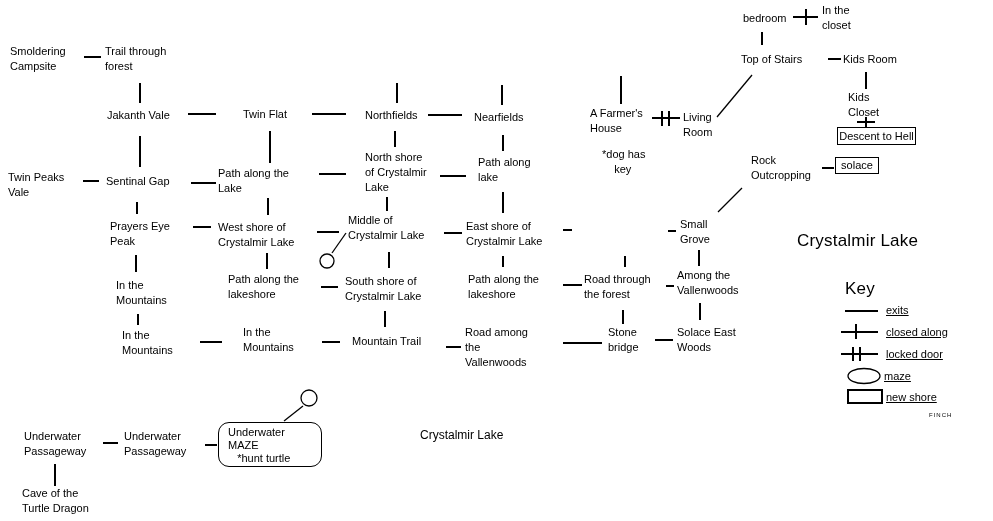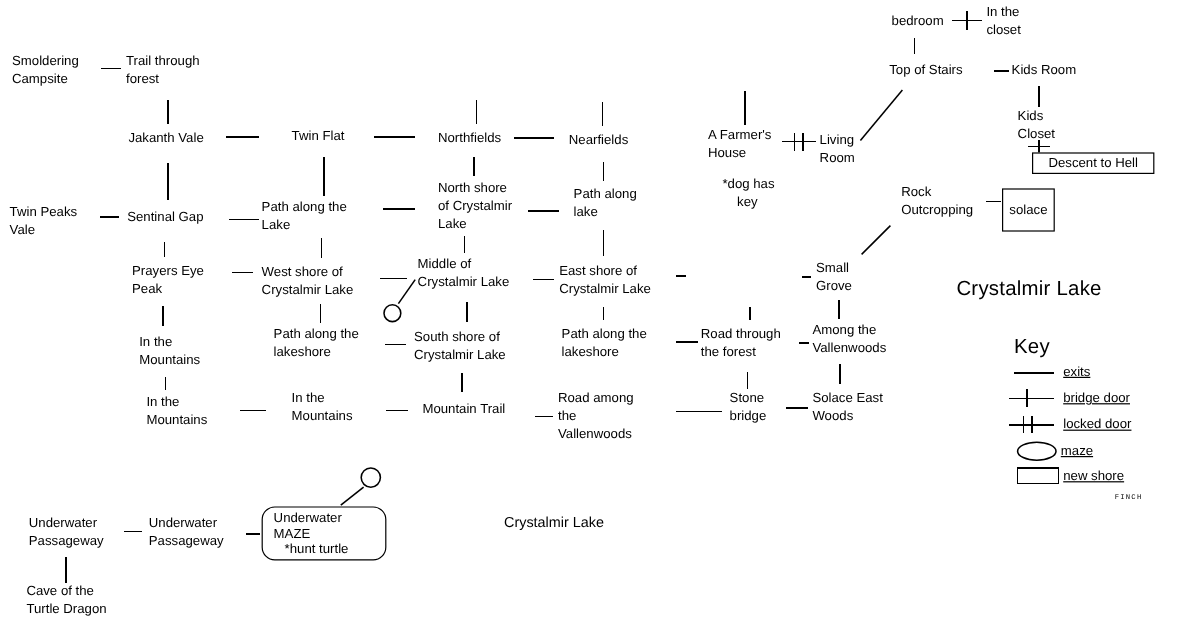--- a/index.html
+++ b/index.html
@@ -23,21 +23,21 @@
     background:#fff;
     font-size:11px;line-height:13px;
     white-space:pre;
     display:flex;align-items:center;
     box-sizing:border-box;
   }
   .bx.center{justify-content:center;}
   .bx.round{border-radius:13px;}
   .title{font-size:17px;line-height:20px;letter-spacing:0.2px;}
   .keylabel{font-size:11px;line-height:19px;text-decoration:underline;}
-  .sig{font-size:9px;font-variant:small-caps;letter-spacing:1px;font-family:Liberation Mono, monospace;}
+  .sig{font-size:9px;font-variant:small-caps;letter-spacing:1px;}
 </style>
 </head>
 <body>
 
 <div id="stage">
 
   <svg id="edges" width="993" height="521" viewBox="0 0 993 521" shape-rendering="crispEdges" stroke="#000" stroke-width="1.3" fill="none">
 
     <g>
       <line x1="84" y1="57" x2="101" y2="57"></line>
@@ -203,30 +203,30 @@
   <div class="n" style="left:751px;top:153px">Rock
 Outcropping</div>
   <div class="n" style="left:24px;top:429px">Underwater
 Passageway</div>
   <div class="n" style="left:124px;top:429px">Underwater
 Passageway</div>
   <div class="n" style="left:22px;top:486px">Cave of the
 Turtle Dragon</div>
   <div class="n" style="left:420px;top:428px;font-size:12px">Crystalmir Lake</div>
 
-  <div class="bx center" style="left:860px;top:127px;width:102px;height:18px">Descent to Hell</div>
-  <div class="bx center" style="left:835px;top:157px;width:44px;height:36px">solace</div>
+  <div class="bx center" style="left:837px;top:127px;width:79px;height:18px">Descent to Hell</div>
+  <div class="bx center" style="left:835px;top:157px;width:44px;height:17px">solace</div>
   <div class="bx round" style="left:218px;top:422px;width:104px;height:45px;border-radius:11px;padding-left:9px;align-items:flex-start;padding-top:3px">Underwater
 MAZE
    *hunt turtle</div>
 
   <div class="n title" style="left:797px;top:231px">Crystalmir Lake</div>
   <div class="n title" style="left:845px;top:279px">Key</div>
 
   <div class="n keylabel" style="left:886px;top:301px">exits</div>
-  <div class="n keylabel" style="left:886px;top:323px">bridge door</div>
+  <div class="n keylabel" style="left:886px;top:323px">closed along</div>
   <div class="n keylabel" style="left:886px;top:345px">locked door</div>
   <div class="n keylabel" style="left:884px;top:367px">maze</div>
   <div class="n keylabel" style="left:886px;top:388px">new shore</div>
 
   <div class="n sig" style="left:929px;top:407px">finch</div>
 
 </div>
 
 </body></html>

